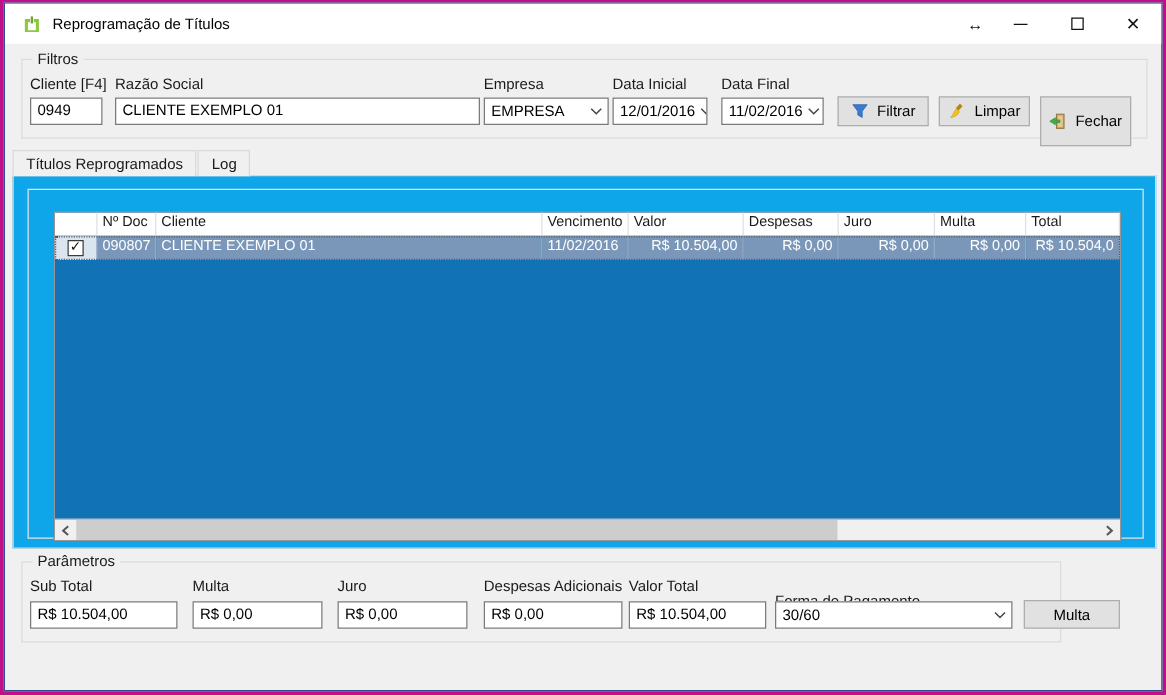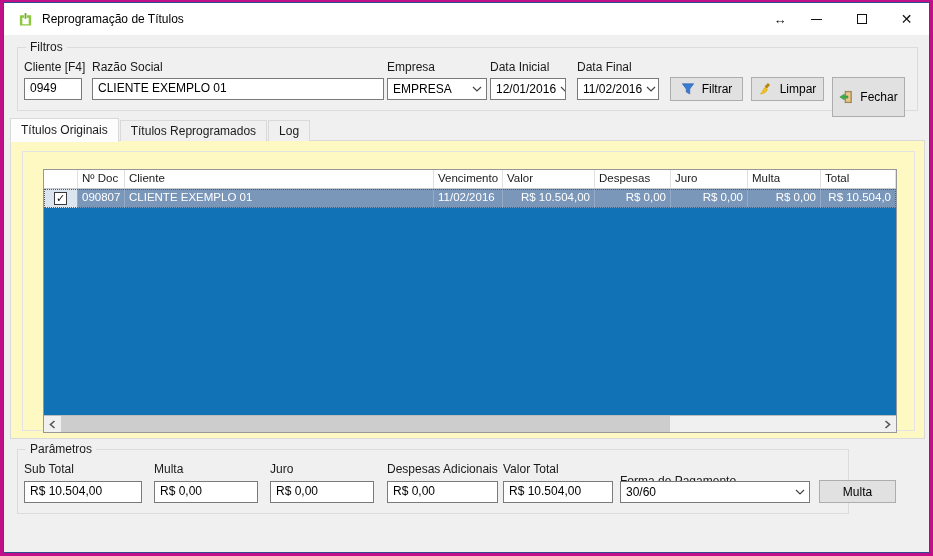--- a/index.html
+++ b/index.html
@@ -43,21 +43,21 @@
     font-size:12px; color:#000; cursor:default;
   }
   .btn svg { flex:0 0 auto; }
   
   .tabstrip { position:absolute; left:6px; top:114px; height:24px; display:flex; align-items:flex-end; z-index:3; }
   .tab {
     height:21px; padding:0 10px; background:#f0f0f0; border:1px solid #d9d9d9; border-bottom:none;
     display:flex; align-items:center; font-size:12px; color:#1a1a1a; margin-right:1px; cursor:default;
   }
   .tab.selected { height:24px; background:#fdfdfd; border-bottom:1px solid #fdfdfd; margin-bottom:-1px; }
-  .tabpage { position:absolute; left:6px; top:137px; width:915px; height:299px; background:#fef9c3; border:1px solid #d9d9d9; z-index:1; }
+  .tabpage { position:absolute; left:6px; top:137px; width:915px; height:299px; background:#0ea5e9; border:1px solid #d9d9d9; z-index:1; }
   .innerpanel { position:absolute; left:11px; top:10px; width:893px; height:280px; border:1px solid #e3e3e3; }
   
   .grid {
     position:absolute; left:32px; top:28px; width:854px; height:264px;
     border:1px solid #979797; background:#1173b5; display:flex; flex-direction:column; overflow:hidden;
   }
   .ghead { height:19px; background:#fff; display:flex; border-bottom:1px solid #c9c9c9; flex:0 0 auto; }
   .hcell { font-size:11.5px; color:#1a1a1a; padding:2px 4px 0 4px; border-right:1px solid #e0e0e0; white-space:nowrap; overflow:hidden; }
   .c0{width:34px;} .c1{width:47px;} .c2{width:309px;} .c3{width:69px;}
   .c4{width:92px;} .c5{width:76px;} .c6{width:77px;} .c7{width:73px;} .c8{flex:1;}
@@ -148,21 +148,20 @@
       <svg width="14" height="14" viewBox="0 0 16 16">
         <rect x="7" y="1.5" width="7" height="13" fill="#caa05e" stroke="#8a6d3b" stroke-width="0.8"></rect>
         <rect x="8.2" y="2.7" width="4.6" height="10.6" fill="#e5c98f"></rect>
         <path d="M1 8 L6 4.8 v2 h4.2 v2.4 H6 v2 Z" fill="#3faf46" stroke="#2d8534" stroke-width="0.6"></path>
       </svg>
       <span>Fechar</span>
     </div>
   </div>
 
   <div class="tabstrip">
-    <div class="tab selected">Títulos Originais</div>
     <div class="tab">Títulos Reprogramados</div>
     <div class="tab">Log</div>
   </div>
 
   <div class="tabpage">
     <div class="innerpanel"></div>
 
     <div class="grid">
 
       <div class="ghead">

